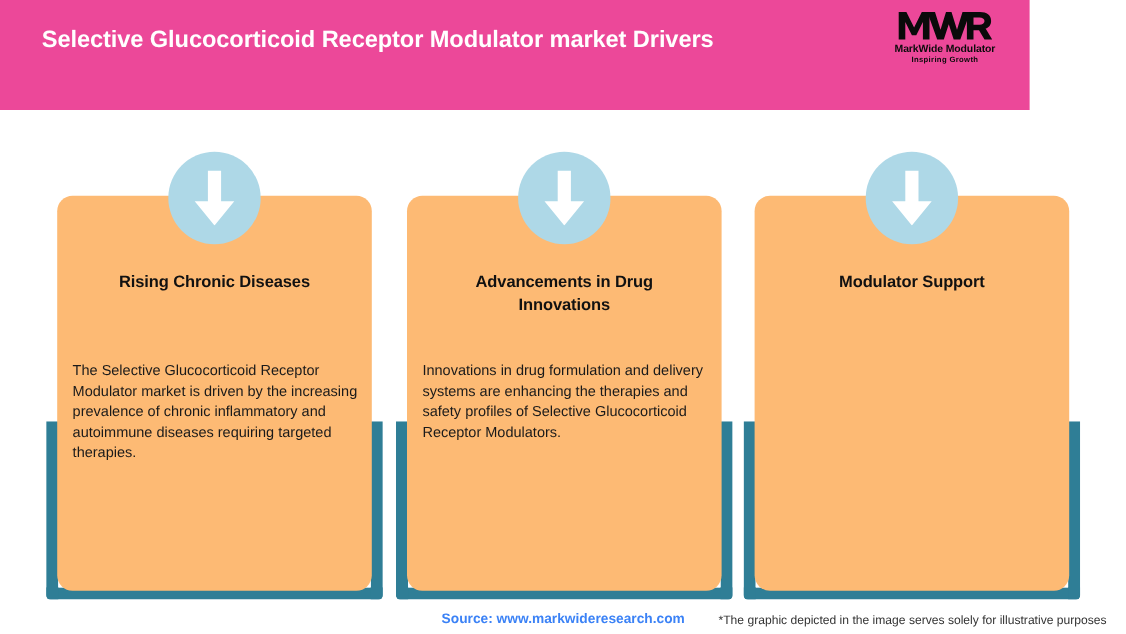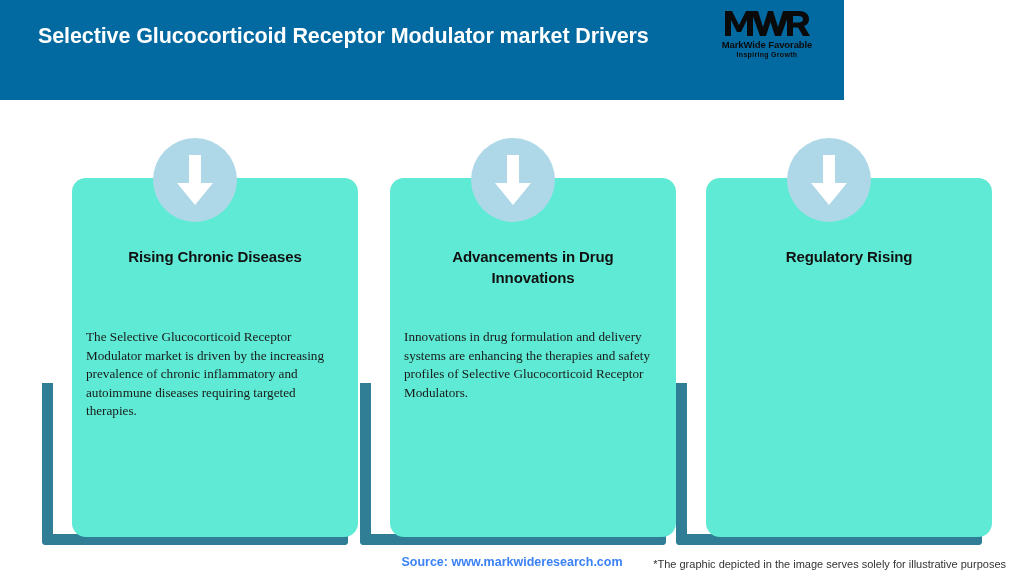--- a/index.html
+++ b/index.html
@@ -13,23 +13,23 @@
     font-family: "Liberation Sans", sans-serif;
     overflow: hidden;
     position: relative;
   }
 
   
   .header {
     position: absolute;
     left: 0;
     top: 0;
-    width: 844px;
+    width: 936px;
     height: 100px;
-    background: #0369a1;
+    background: #ec4899;
     box-sizing: border-box;
   }
   .header-title {
     position: absolute;
     left: 38px;
     top: 24px;
     font-size: 21.5px;
     font-weight: bold;
     color: #ffffff;
     letter-spacing: -0.1px;
@@ -99,24 +99,23 @@
     box-sizing: border-box;
     border-radius: 0 0 4px 4px;
   }
 
   .card {
     position: absolute;
     left: 10px;
     top: 78px;
     width: 286px;
     height: 359px;
-    background: #5eead4;
+    background: #fdba74;
     border-radius: 14px;
     box-sizing: border-box;
-    margin-left: 20px;
   }
 
   .card-title {
     position: absolute;
     left: 20px;
     top: 68px;
     width: 246px;
     text-align: center;
     font-size: 15px;
     font-weight: bold;
@@ -127,21 +126,20 @@
 
   .card-body {
     position: absolute;
     left: 14px;
     top: 150px;
     width: 260px;
     font-size: 13.2px;
     color: #1a1a1a;
     line-height: 18.5px;
     text-align: left;
-    font-family: Liberation Serif, serif;
   }
 
   
   .icon-circle {
     position: absolute;
     left: 111px;
     top: 38px;
     width: 84px;
     height: 84px;
     border-radius: 50%;
@@ -185,21 +183,21 @@
         <g fill="#0a0a0a">
 
           <path d="M2 28 L2 3 L9 3 L16 17 L23 3 L30 3 L30 28 L24 28 L24 12 L18 24 L14 24 L8 12 L8 28 Z"></path>
 
           <path d="M28 3 L35 3 L40 19 L45 3 L50 3 L55 19 L60 3 L67 3 L58 28 L52 28 L47.5 14 L43 28 L37 28 Z"></path>
 
           <path d="M64 28 L64 3 L76 3 C82 3 86 6 86 11 C86 14.5 84 17 81 18 L87 28 L80 28 L75 19.5 L70 19.5 L70 28 Z M70 8 L70 14.5 L75.5 14.5 C78 14.5 80 13.3 80 11.2 C80 9.2 78 8 75.5 8 Z"></path>
         </g>
       </svg>
     </span>
-    <span class="logo-name">MarkWide Favorable</span>
+    <span class="logo-name">MarkWide Modulator</span>
     <span class="logo-tagline">Inspiring Growth</span>
   </div>
 </div>
 
 <div class="cards-area">
 
   <div class="card-unit c1">
     <div class="bracket"></div>
     <div class="card">
       <div class="card-title">Rising Chronic Diseases</div>
@@ -221,21 +219,21 @@
     <div class="icon-circle">
       <svg width="40" height="50" viewBox="0 0 40 50" aria-hidden="true">
         <path d="M14 0 L26 0 L26 28 L38 28 L20 50 L2 28 L14 28 Z" fill="#ffffff"></path>
       </svg>
     </div>
   </div>
 
   <div class="card-unit c3">
     <div class="bracket"></div>
     <div class="card">
-      <div class="card-title">Regulatory Rising</div>
+      <div class="card-title">Modulator Support</div>
     </div>
     <div class="icon-circle">
       <svg width="40" height="50" viewBox="0 0 40 50" aria-hidden="true">
         <path d="M14 0 L26 0 L26 28 L38 28 L20 50 L2 28 L14 28 Z" fill="#ffffff"></path>
       </svg>
     </div>
   </div>
 
 </div>
 

